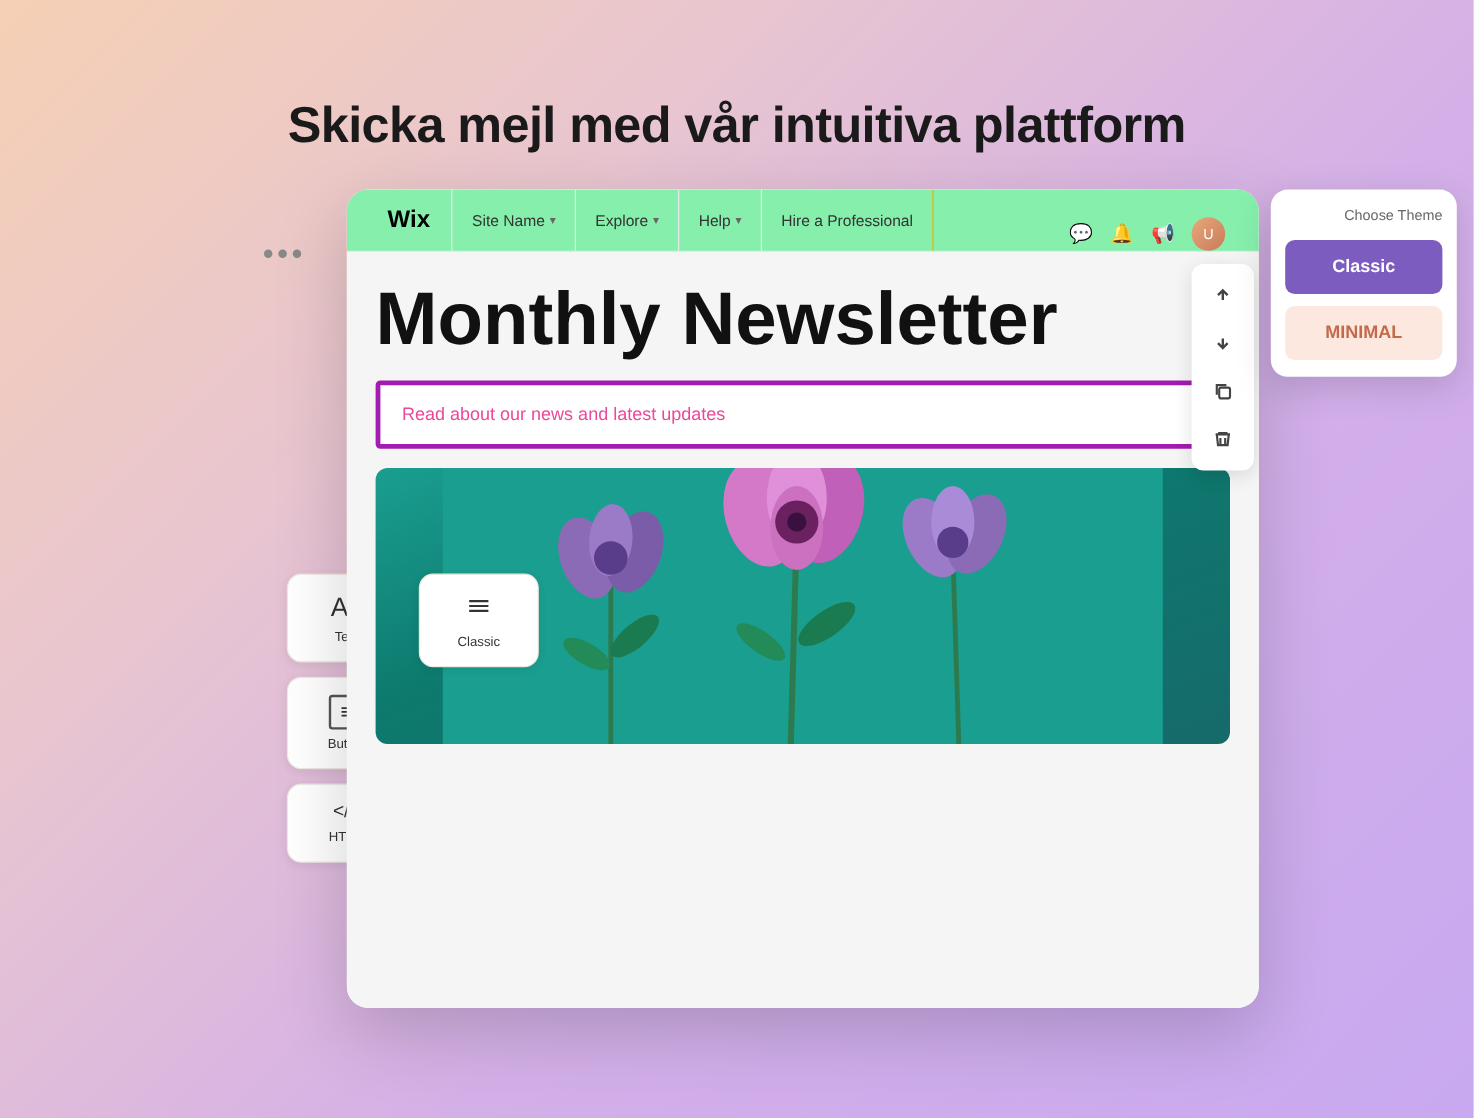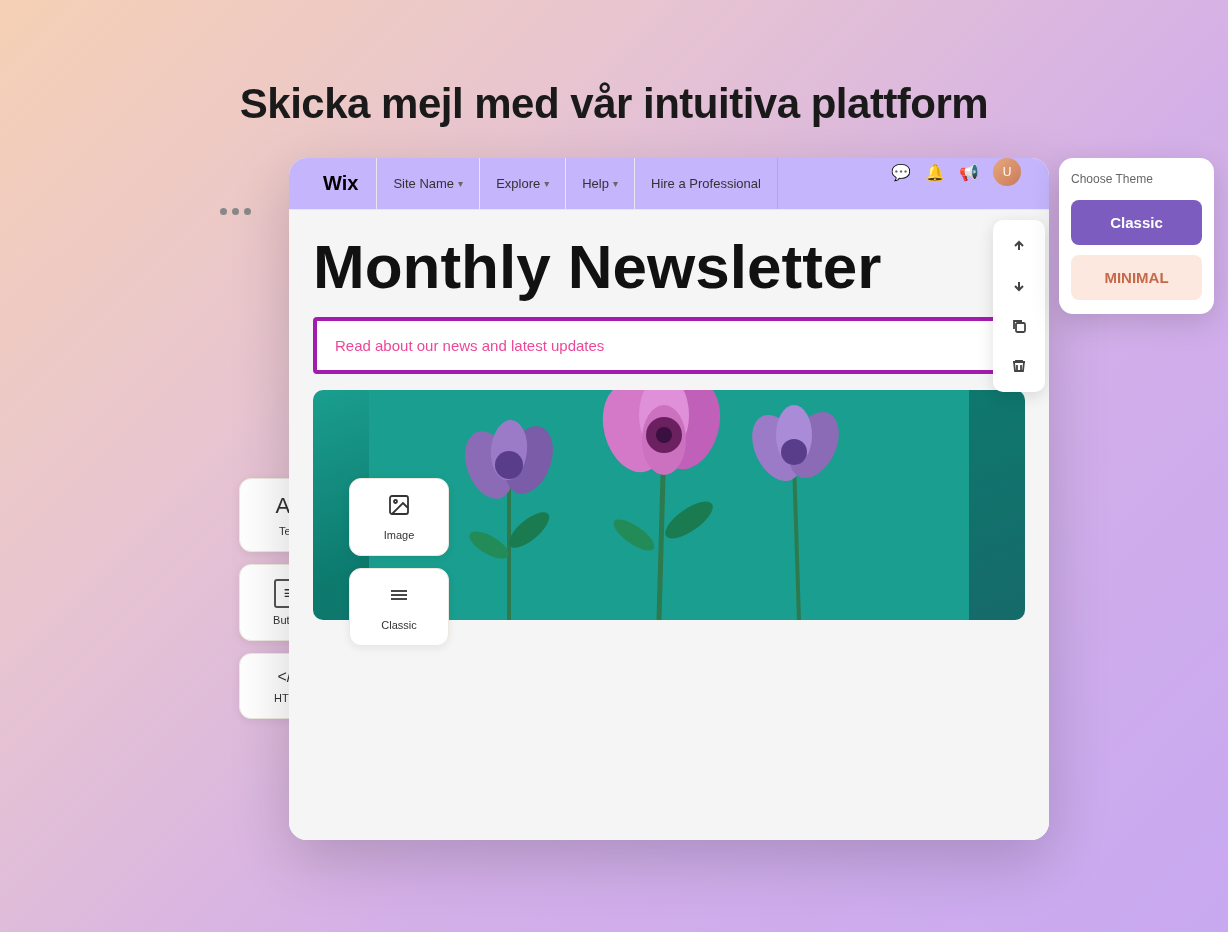--- a/index.html
+++ b/index.html
@@ -32,22 +32,22 @@
       border-radius: 18px;
       box-shadow: 0 20px 60px rgba(0,0,0,0.18);
       overflow: hidden;
       display: flex;
       flex-direction: column;
     }
 
     
     .top-bar {
       display: flex;
-      align-items: flex-start;
-      background: #c4b5fd;
+      align-items: flex-end;
+      background: #86efac;
       border-bottom: 1px solid #e8e8e8;
       padding: 0 16px;
       height: 52px;
       gap: 0;
     }
     .dots {
       position: absolute;
       left: 220px;
       top: 208px;
       display: flex;
@@ -199,20 +199,21 @@
       padding: 14px 12px;
       display: flex;
       flex-direction: column;
       gap: 10px;
     }
     .theme-panel-title {
       font-size: 12px;
       color: #666;
       font-weight: 500;
       margin-bottom: 4px;
+      text-align: right;
     }
     .theme-btn {
       width: 100%;
       padding: 14px 0;
       border-radius: 8px;
       font-size: 15px;
       font-weight: 600;
       cursor: pointer;
       text-align: center;
       border: none;
@@ -278,30 +279,20 @@
       <span class="outer-tool-icon" style="font-size:18px; border:2px solid #555; padding:2px 8px; border-radius:3px;">≡</span>
       <span class="outer-tool-label">Button</span>
     </div>
     <div class="outer-tool-item">
       <span class="outer-tool-icon" style="font-size:16px;">&lt;/&gt;</span>
       <span class="outer-tool-label">HTML</span>
     </div>
   </div>
 
   <div style="position:absolute; left:170px; top:320px; display:flex; flex-direction:column; gap:12px; z-index:5;">
-    <div class="outer-tool-item">
-      <span class="outer-tool-icon">
-        <svg width="24" height="24" viewBox="0 0 24 24" fill="none" stroke="#333" stroke-width="1.8">
-          <rect x="3" y="3" width="18" height="18" rx="2"></rect>
-          <circle cx="8.5" cy="8.5" r="1.5"></circle>
-          <path d="M21 15l-5-5L5 21"></path>
-        </svg>
-      </span>
-      <span class="outer-tool-label">Image</span>
-    </div>
     <div class="outer-tool-item">
       <span class="outer-tool-icon">
         <svg width="24" height="24" viewBox="0 0 24 24" fill="none" stroke="#333" stroke-width="1.8">
           <line x1="4" y1="8" x2="20" y2="8"></line>
           <line x1="4" y1="12" x2="20" y2="12"></line>
           <line x1="4" y1="16" x2="20" y2="16"></line>
         </svg>
       </span>
       <span class="outer-tool-label">Classic</span>
     </div>

